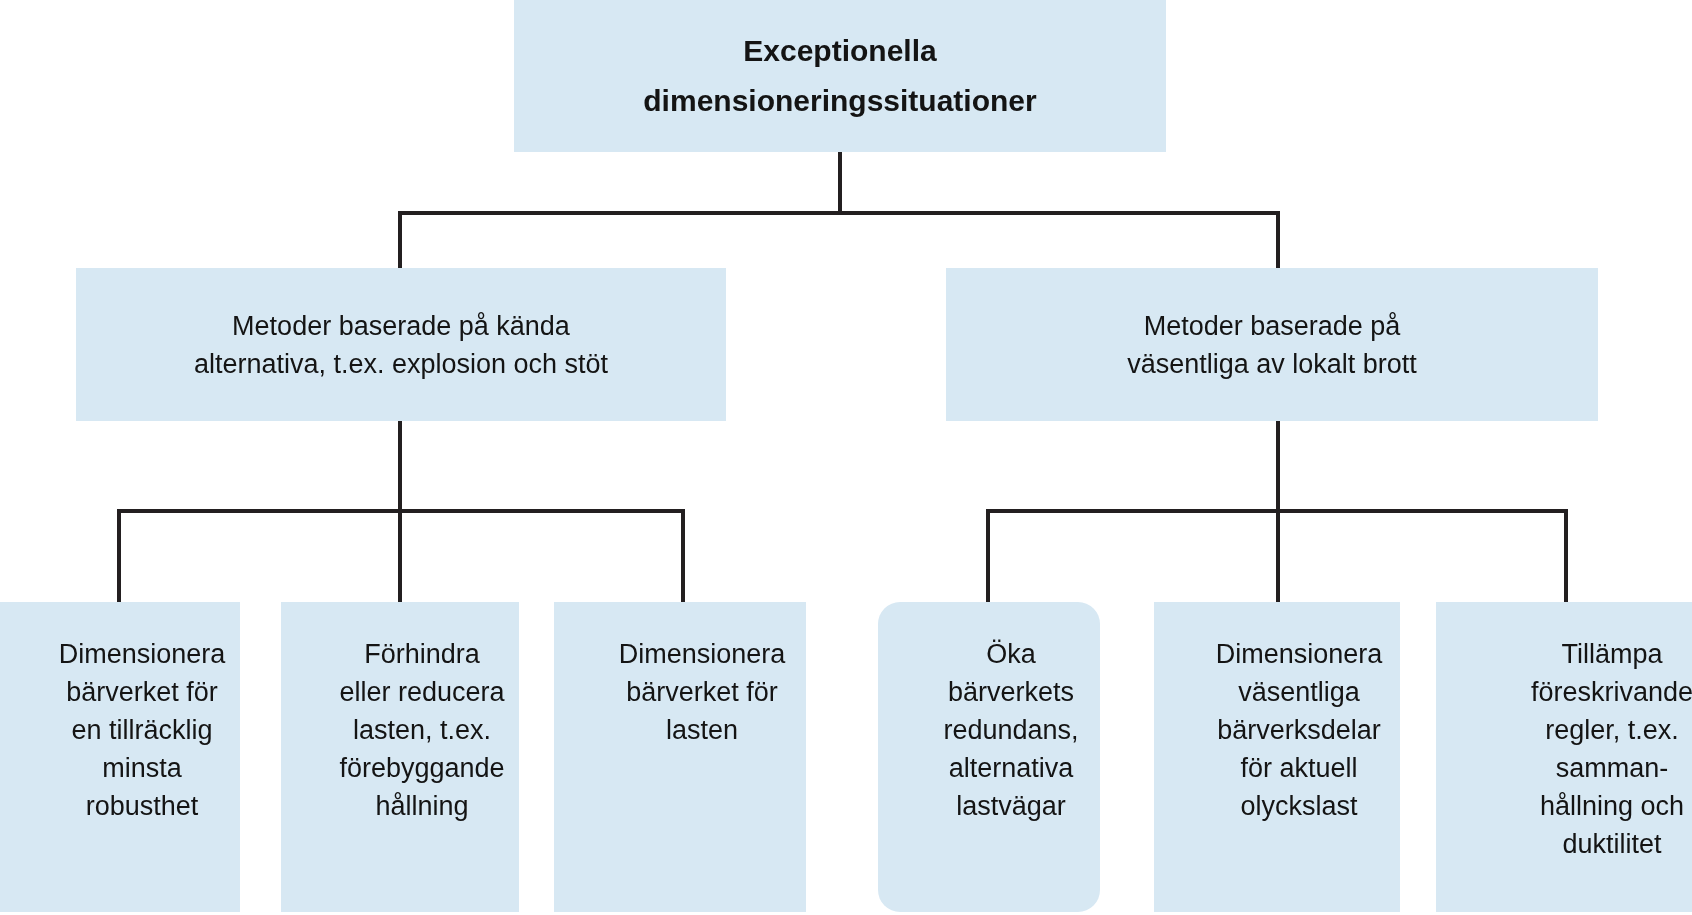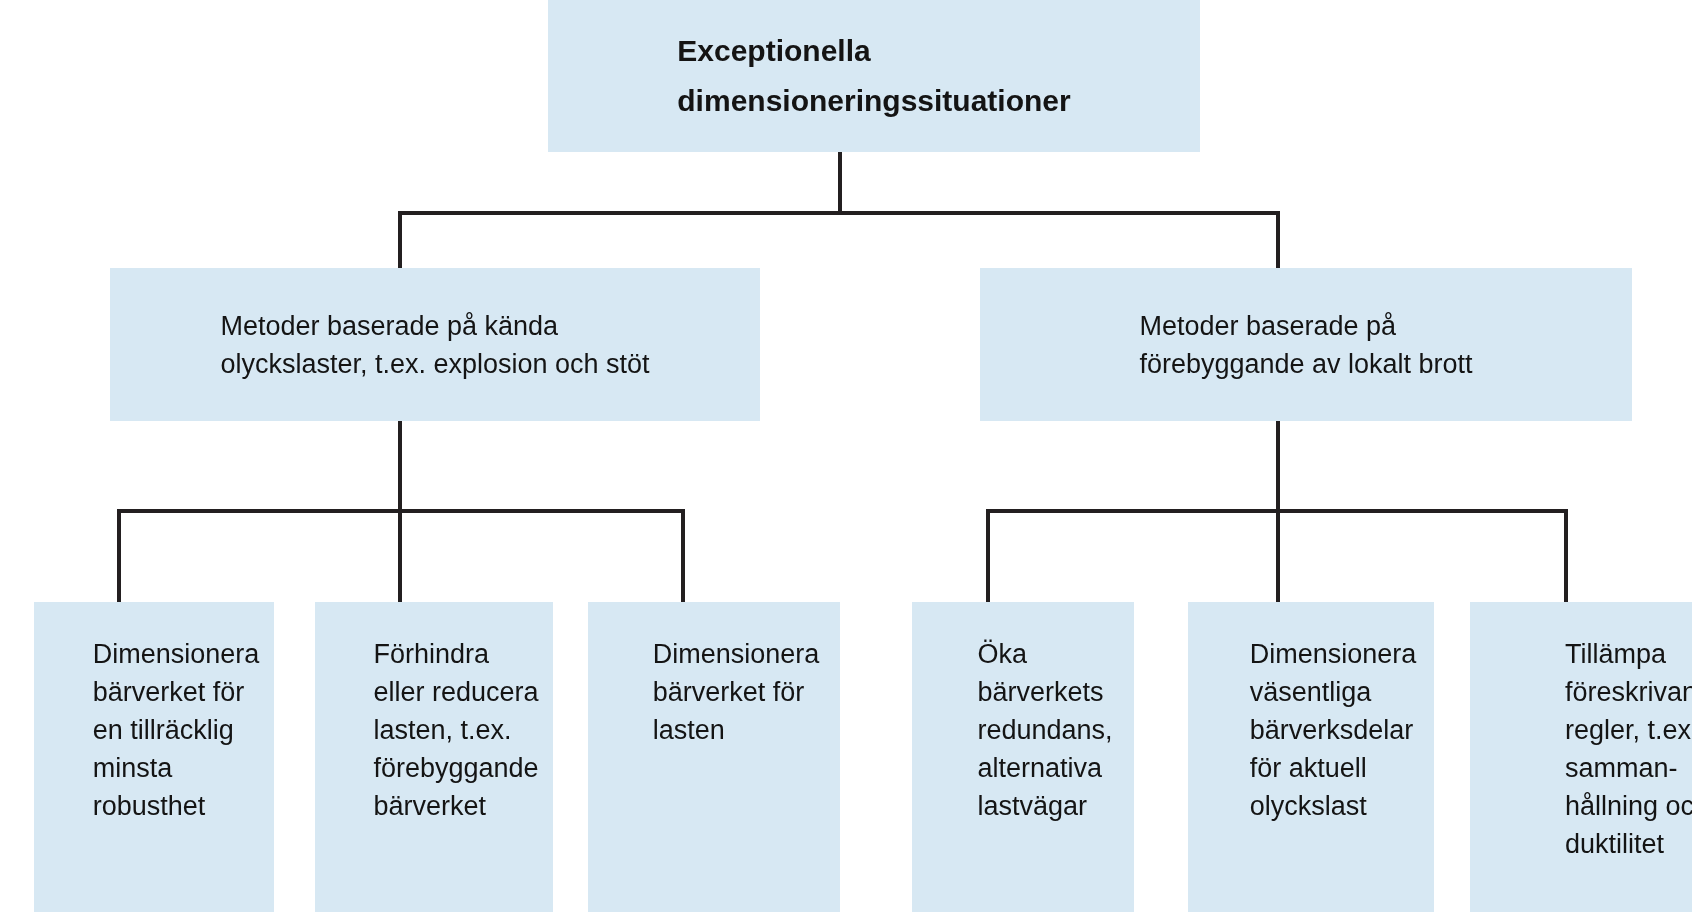--- a/index.html
+++ b/index.html
@@ -18,41 +18,41 @@
     font-family: "Liberation Sans", "DejaVu Sans", sans-serif;
     color: var(--text_color);
     overflow: hidden;
   }
   .box {
     position: absolute;
     background: var(--box_fill);
     display: flex;
     align-items: center;
     justify-content: center;
-    margin-left: 34px;
+    text-align: center;
   }
   .label {
     white-space: pre-line;
     color: var(--text_color);
   }
   
   .root-box { left: 514px; top: 0; width: 652px; height: 152px; }
   .root-box .label { font-size: 30px; font-weight: bold; line-height: 50px; }
   
   .l2-box { top: 268px; height: 153px; }
   .l2-left  { left: 76px;  width: 650px; }
   .l2-right { left: 946px; width: 652px; }
   .l2-box .label { font-size: 27px; line-height: 38px; }
   
   .leaf { top: 602px; height: 310px; align-items: flex-start; padding-top: 33px; padding-left: 44px; }
   .leaf .label { font-size: 27px; line-height: 38px; }
   .leaf-1 { left: 0;      width: 240px; }
   .leaf-2 { left: 281px;  width: 238px; }
   .leaf-3 { left: 554px;  width: 252px; }
-  .leaf-4 { left: 878px;  width: 222px; }
+  .leaf-4 { left: 878px;  width: 222px; border-radius: 22px; }
   .leaf-5 { left: 1154px; width: 246px; }
   .leaf-6 { left: 1436px; width: 308px; }
   
   .line { position: absolute; background: var(--line_color); }
   .vline { width: 4px; }
   .hline { height: 4px; }
   .v-root        { left: 838px;  top: 152px; height: 63px; }
   .h-top         { left: 398px;  top: 211px; width: 882px; }
   .v-top-left    { left: 398px;  top: 211px; height: 57px; }
   .v-top-right   { left: 1276px; top: 211px; height: 57px; }
@@ -81,40 +81,40 @@
 <div class="line vline v-leaf-4"></div>
 <div class="line vline v-leaf-6"></div>
 
 <div class="box root-box">
   <div class="label">Exceptionella
 dimensioneringssituationer</div>
 </div>
 
 <div class="box l2-box l2-left">
   <div class="label">Metoder baserade på kända
-olyckslaster, t.ex. explosion och stöt</div>
+alternativa, t.ex. explosion och stöt</div>
 </div>
 <div class="box l2-box l2-right">
   <div class="label">Metoder baserade på
-förebyggande av lokalt brott</div>
+väsentliga av lokalt brott</div>
 </div>
 
 <div class="box leaf leaf-1">
   <div class="label">Dimensionera
 bärverket för
 en tillräcklig
 minsta
 robusthet</div>
 </div>
 <div class="box leaf leaf-2">
   <div class="label">Förhindra
 eller reducera
 lasten, t.ex.
 förebyggande
-bärverket</div>
+hållning</div>
 </div>
 <div class="box leaf leaf-3">
   <div class="label">Dimensionera
 bärverket för
 lasten</div>
 </div>
 <div class="box leaf leaf-4">
   <div class="label">Öka
 bärverkets
 redundans,

